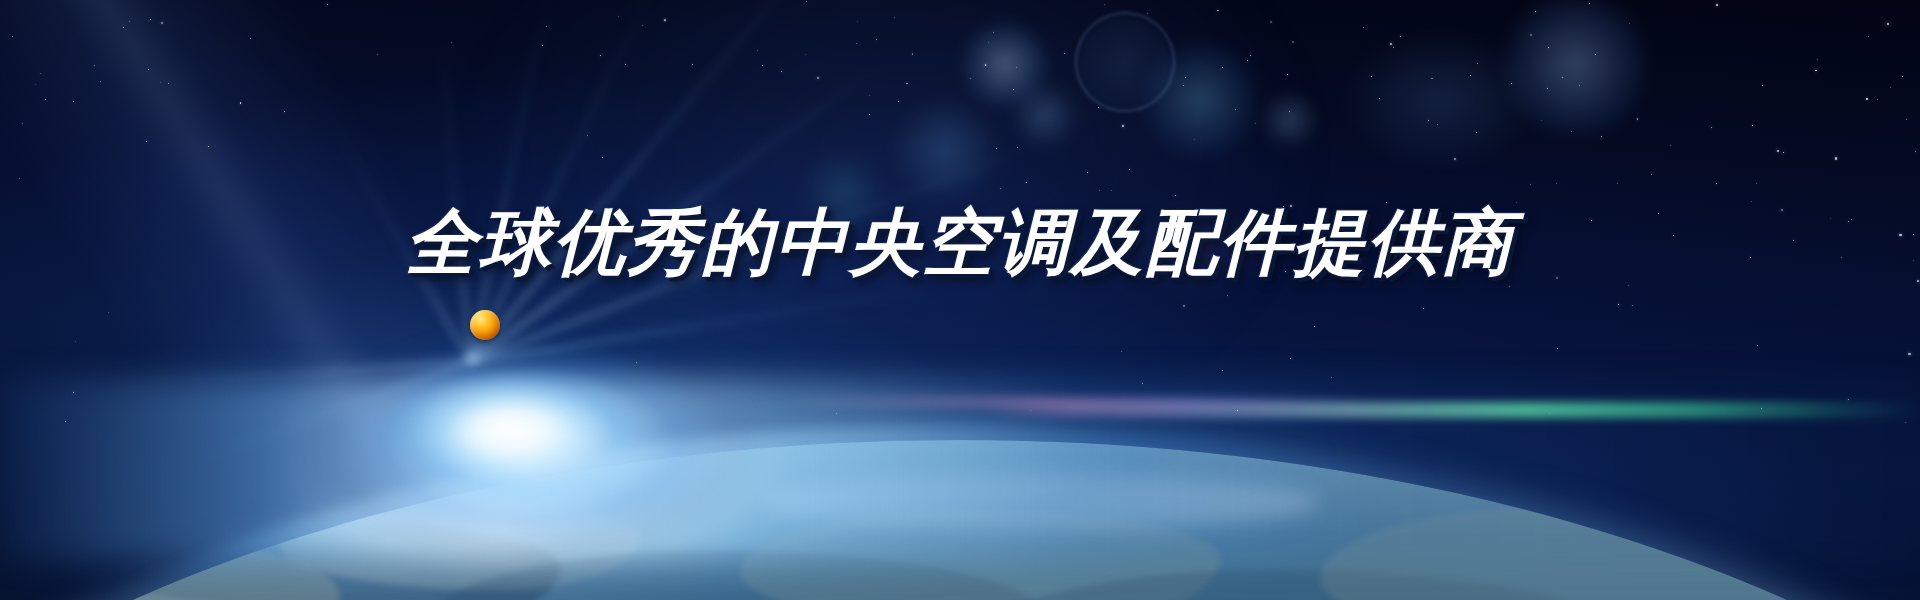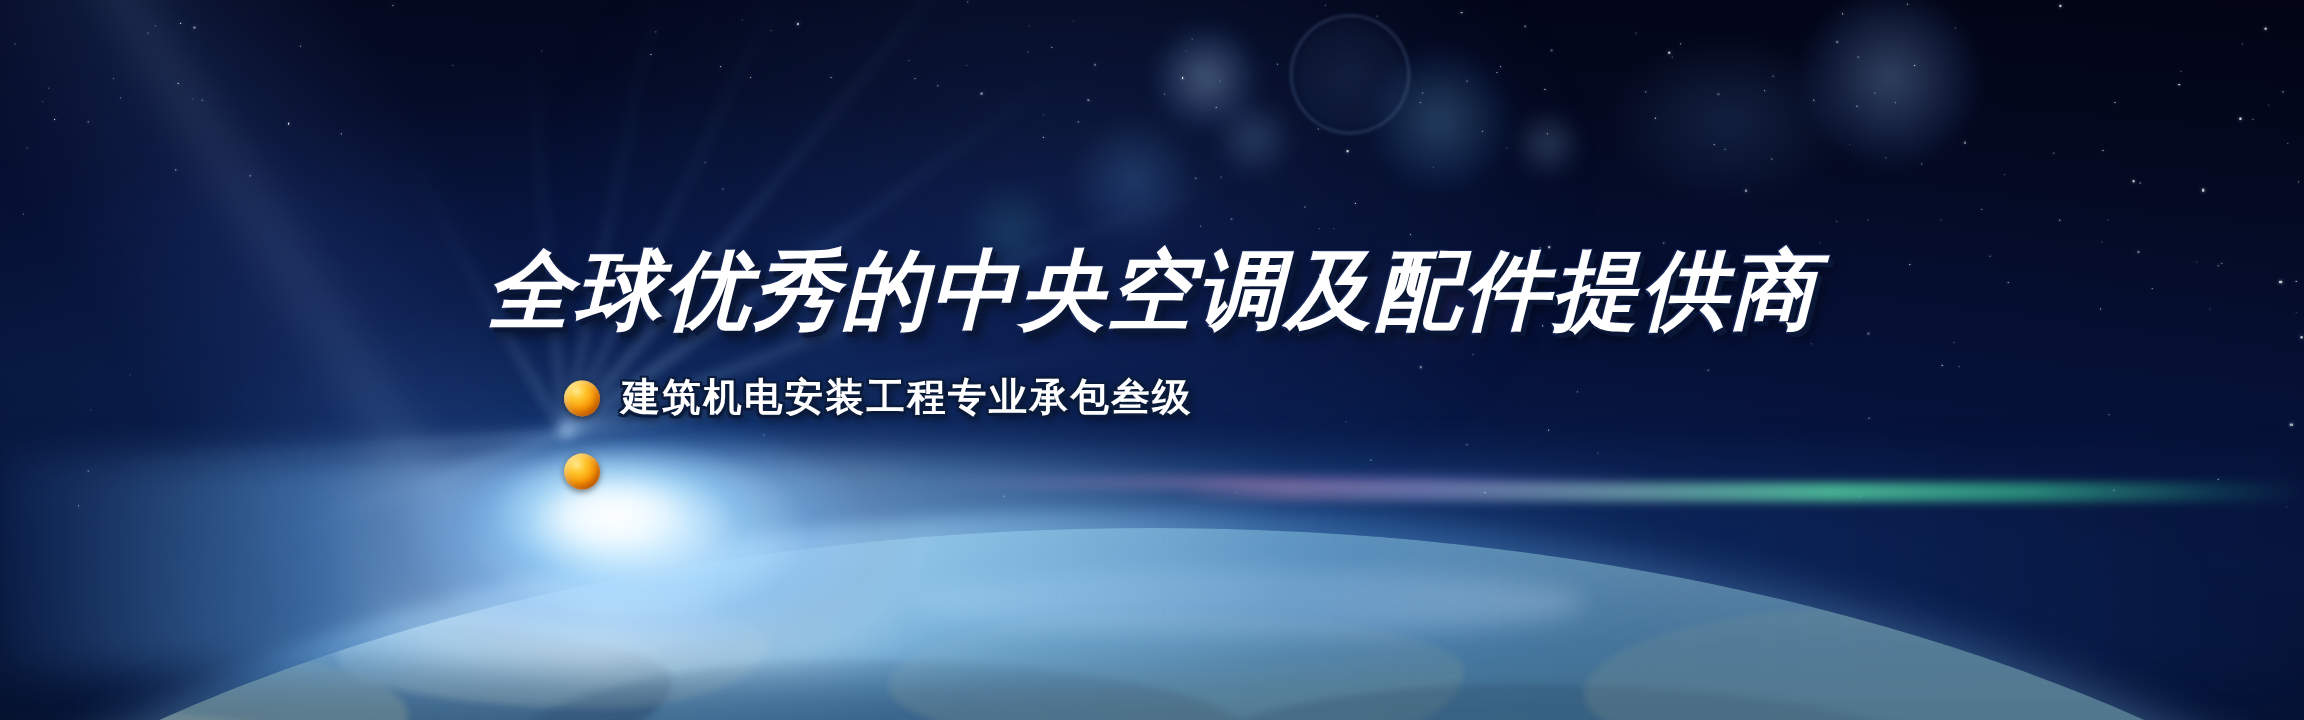--- a/index.html
+++ b/index.html
@@ -495,24 +495,20 @@
 
   <div class="core-burst"></div>
   <div class="core-burst2"></div>
 
   <div class="content">
 
     <div class="headline">全球优秀的中央空调及配件提供商</div>
 
     <div class="bullets">
 
-      <div class="bullet-row">
-        <span class="dot"></span>
-        <span class="bullet-text">建筑机电安装工程专业承包叁级</span>
-      </div>
 
       <div class="bullet-row">
         <span class="dot"></span>
       </div>
 
     </div>
   </div>
 
 </div>
 

